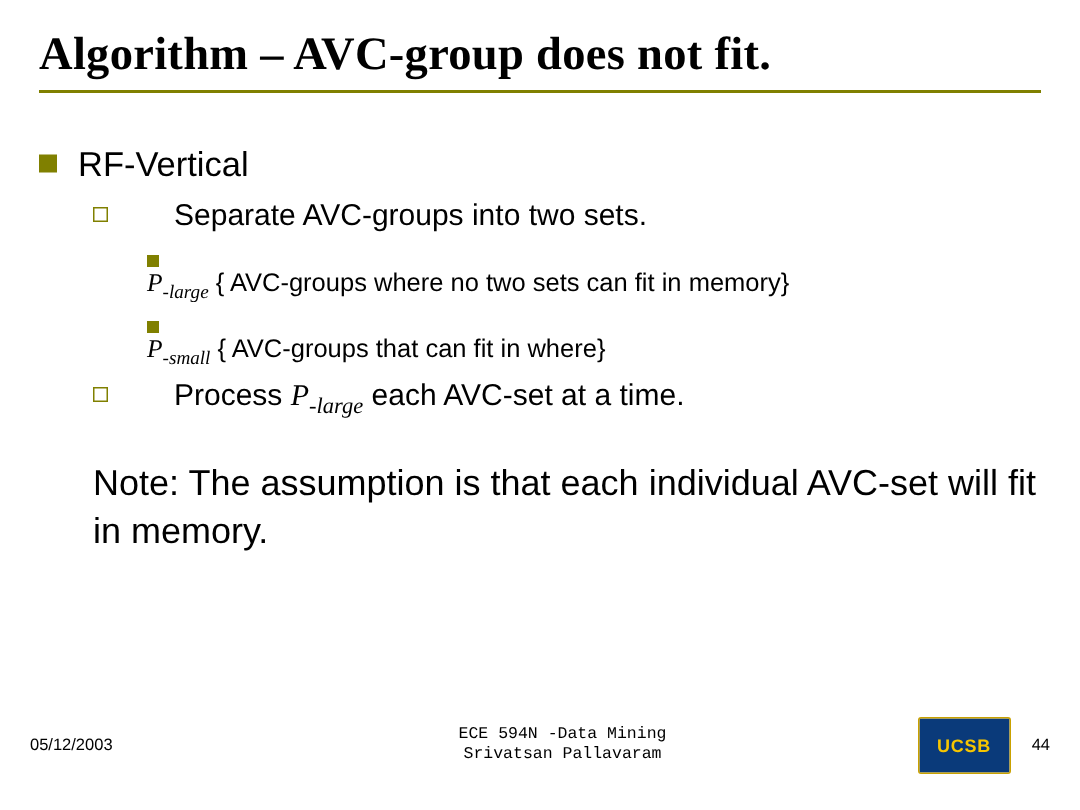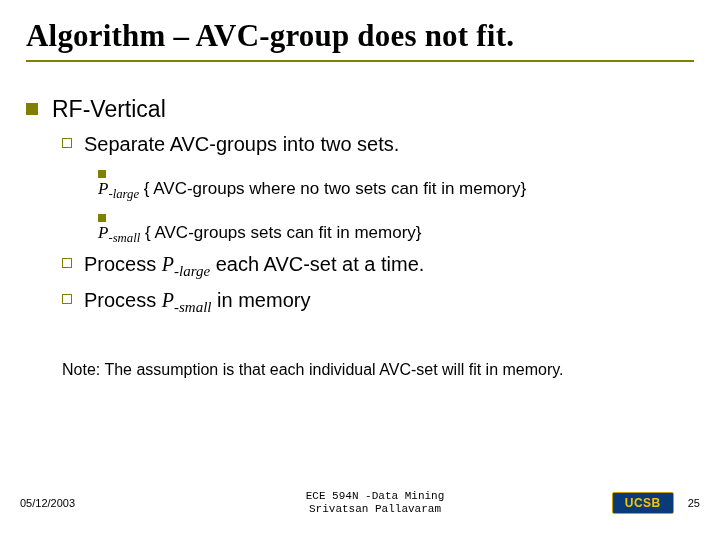--- a/index.html
+++ b/index.html
@@ -30,21 +30,21 @@
     margin-top: 6px;
     margin-bottom: 8px;
   }
   .content {
     flex: 1;
     font-family: Arial, Helvetica, sans-serif;
     font-size: 20px;
     padding-top: 26px;
   }
   .lvl1 { display: flex; margin-bottom: 8px; }
-  .lvl2 { display: flex; margin-left: 36px; margin-bottom: 6px; }
+  .lvl2 { display: flex; margin-left: 36px; margin-bottom: 6px; gap: 32px; }
   .lvl3 { display: flex; margin-left: 72px; margin-bottom: 4px; flex-direction: column; }
   .bullet-sq {
     width: 12px; height: 12px; background: #808000;
     flex: 0 0 12px; margin-top: 7px; margin-right: 14px;
   }
   .bullet-sq-outline {
     width: 10px; height: 10px; border: 1.5px solid #808000;
     flex: 0 0 10px; margin-top: 7px; margin-right: 12px;
   }
   .bullet-sq-small {
@@ -52,22 +52,22 @@
     flex: 0 0 8px; margin-top: 6px; margin-right: 10px;
   }
   .t1 { font-size: 23px; }
   .t2 { font-size: 20px; line-height: 1.35; }
   .t3 { font-size: 17px; line-height: 1.35; }
   .ital { font-style: italic; font-family: "Times New Roman", serif; }
   .sub { font-style: italic; font-family: "Times New Roman", serif; font-size: 0.75em; vertical-align: sub; }
   .gap-top { }
   .note {
     font-family: Arial, sans-serif;
-    font-size: 16px;
-    margin-top: 42px;
+    font-size: 24px;
+    margin-top: 26px;
     margin-left: 36px;
     line-height: 1.3;
   }
   .footer {
     position: absolute;
     bottom: 24px;
     left: 0;
     width: 100%;
     padding: 0 20px;
     display: flex;
@@ -86,21 +86,21 @@
     line-height: 1.2;
   }
   .footer-right {
     flex: 0 0 120px;
     display: flex;
     align-items: center;
     justify-content: flex-end;
     gap: 14px;
   }
   .logo {
-    width: 62px; height: 22px;
+    width: 62px; height: 38px;
     background: linear-gradient(#0a3a7a,#0a3a7a);
     border: 1px solid #c9a100;
     border-radius: 2px;
     color: #f6c500;
     font-family: Arial, sans-serif;
     font-weight: bold;
     font-size: 12px;
     display: flex;
     align-items: center;
     justify-content: center;
@@ -133,46 +133,40 @@
     <div class="lvl3">
       <span class="bullet-sq-small"></span>
       <span class="t3">
         <span class="ital">P</span><span class="sub">-large</span><span> { AVC-groups where no two sets can fit in memory}</span>
       </span>
     </div>
 
     <div class="lvl3">
       <span class="bullet-sq-small"></span>
       <span class="t3">
-        <span class="ital">P</span><span class="sub">-small</span><span> { AVC-groups sets can fit in memory}</span>
+        <span class="ital">P</span><span class="sub">-small</span><span> { AVC-groups that can fit in where}</span>
       </span>
     </div>
 
     <div class="lvl2 gap-top">
       <span class="bullet-sq-outline"></span>
       <span class="t2">
         <span>Process </span><span class="ital">P</span><span class="sub">-large</span><span> each AVC-set at a time.</span>
       </span>
     </div>
 
-    <div class="lvl2">
-      <span class="bullet-sq-outline"></span>
-      <span class="t2">
-        <span>Process </span><span class="ital">P</span><span class="sub">-small</span><span> in memory</span>
-      </span>
-    </div>
 
     <div class="note">Note: The assumption is that each individual AVC-set will fit in memory.</div>
 
   </div>
 </div>
 
 <div class="footer">
   <div class="footer-date">05/12/2003</div>
   <div class="footer-center">
     <div>ECE 594N -Data Mining</div>
     <div>Srivatsan Pallavaram</div>
   </div>
   <div class="footer-right">
     <div class="logo">UCSB</div>
-    <div class="pagenum">25</div>
+    <div class="pagenum">44</div>
   </div>
 </div>
 
 </body></html>

